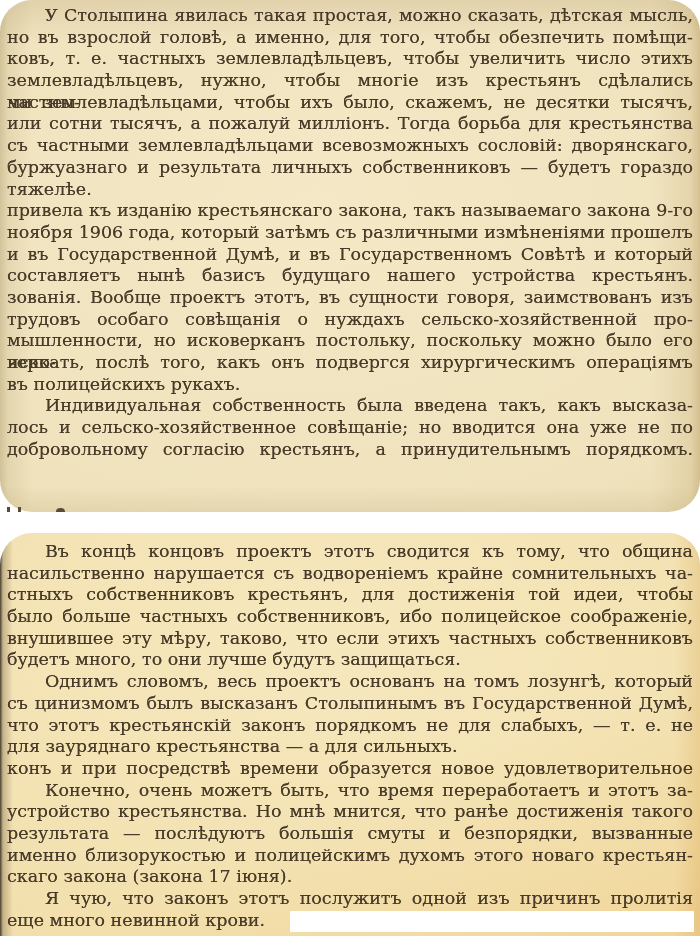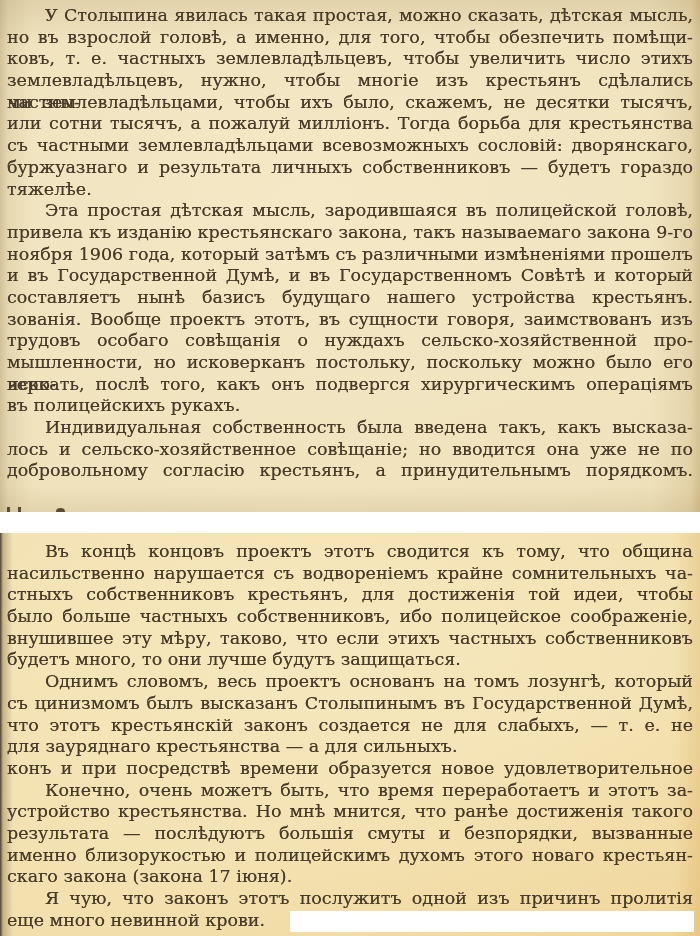--- a/index.html
+++ b/index.html
@@ -9,20 +9,21 @@
     height: 936px;
     overflow: hidden;
     background: #ffffff;
     font-family: "DejaVu Serif", "Liberation Serif", serif;
   }
   .scan-block {
     position: absolute;
     left: 0;
     width: 700px;
     color: #473a28;
+    border-radius: 32px;
   }
   #block1 {
     top: 0;
     height: 512px;
     background:
       linear-gradient(90deg, rgba(120,95,45,0.25) 0px, rgba(120,95,45,0.10) 8px, rgba(0,0,0,0) 32px),
       linear-gradient(270deg, rgba(150,110,40,0.30) 0px, rgba(150,110,40,0.12) 10px, rgba(0,0,0,0) 48px),
       linear-gradient(180deg, rgba(130,100,50,0.14) 0px, rgba(0,0,0,0) 42px),
       linear-gradient(0deg, rgba(130,100,50,0.10) 0px, rgba(0,0,0,0) 26px),
       radial-gradient(ellipse 130% 120% at 45% 40%, #f4e8c6 0%, #efe2bc 55%, #e3d1a5 100%);
@@ -96,21 +97,20 @@
     <div class="textcol">
         <div class="line indent">У Столыпина явилась такая простая, можно сказать, дѣтская мысль,</div>
         <div class="line">но въ взрослой головѣ, а именно, для того, чтобы обезпечить помѣщи-</div>
         <div class="line">ковъ, т. е. частныхъ землевладѣльцевъ, чтобы увеличить число этихъ</div>
         <div class="line">землевладѣльцевъ, нужно, чтобы многіе изъ крестьянъ сдѣлались частны-</div>
         <div class="line">ми землевладѣльцами, чтобы ихъ было, скажемъ, не десятки тысячъ,</div>
         <div class="line">или сотни тысячъ, а пожалуй милліонъ. Тогда борьба для крестьянства</div>
         <div class="line">съ частными землевладѣльцами всевозможныхъ сословій: дворянскаго,</div>
         <div class="line">буржуазнаго и результата личныхъ собственниковъ — будетъ гораздо</div>
         <div class="line short">тяжелѣе.</div>
-        <div class="line indent">Эта простая дѣтская мысль, зародившаяся въ полицейской головѣ,</div>
         <div class="line">привела къ изданію крестьянскаго закона, такъ называемаго закона 9-го</div>
         <div class="line">ноября 1906 года, который затѣмъ съ различными измѣненіями прошелъ</div>
         <div class="line">и въ Государственной Думѣ, и въ Государственномъ Совѣтѣ и который</div>
         <div class="line">составляетъ нынѣ базисъ будущаго нашего устройства крестьянъ.</div>
         <div class="line">зованія. Вообще проектъ этотъ, въ сущности говоря, заимствованъ изъ</div>
         <div class="line">трудовъ особаго совѣщанія о нуждахъ сельско-хозяйственной про-</div>
         <div class="line">мышленности, но исковерканъ постольку, поскольку можно было его иско-</div>
         <div class="line">веркать, послѣ того, какъ онъ подвергся хирургическимъ операціямъ</div>
         <div class="line short">въ полицейскихъ рукахъ.</div>
         <div class="line indent">Индивидуальная собственность была введена такъ, какъ высказа-</div>
@@ -129,21 +129,21 @@
   <div class="scan-block" id="block2">
     <div class="textcol">
         <div class="line indent">Въ концѣ концовъ проектъ этотъ сводится къ тому, что община</div>
         <div class="line">насильственно нарушается съ водвореніемъ крайне сомнительныхъ ча-</div>
         <div class="line">стныхъ собственниковъ крестьянъ, для достиженія той идеи, чтобы</div>
         <div class="line">было больше частныхъ собственниковъ, ибо полицейское соображеніе,</div>
         <div class="line">внушившее эту мѣру, таково, что если этихъ частныхъ собственниковъ</div>
         <div class="line short">будетъ много, то они лучше будутъ защищаться.</div>
         <div class="line indent">Однимъ словомъ, весь проектъ основанъ на томъ лозунгѣ, который</div>
         <div class="line">съ цинизмомъ былъ высказанъ Столыпинымъ въ Государственной Думѣ,</div>
-        <div class="line">что этотъ крестьянскій законъ создается не для слабыхъ, — т. е. не</div>
+        <div class="line">что этотъ крестьянскій законъ порядкомъ не для слабыхъ, — т. е. не</div>
         <div class="line short">для зауряднаго крестьянства — а для сильныхъ.</div>
         <div class="line">конъ и при посредствѣ времени образуется новое удовлетворительное</div>
         <div class="line indent">Конечно, очень можетъ быть, что время переработаетъ и этотъ за-</div>
         <div class="line">устройство крестьянства. Но мнѣ мнится, что ранѣе достиженія такого</div>
         <div class="line">результата — послѣдуютъ большія смуты и безпорядки, вызванные</div>
         <div class="line">именно близорукостью и полицейскимъ духомъ этого новаго крестьян-</div>
         <div class="line short">скаго закона (закона 17 іюня).</div>
         <div class="line indent">Я чую, что законъ этотъ послужитъ одной изъ причинъ пролитія</div>
         <div class="line short">еще много невинной крови.</div>
       </div>

